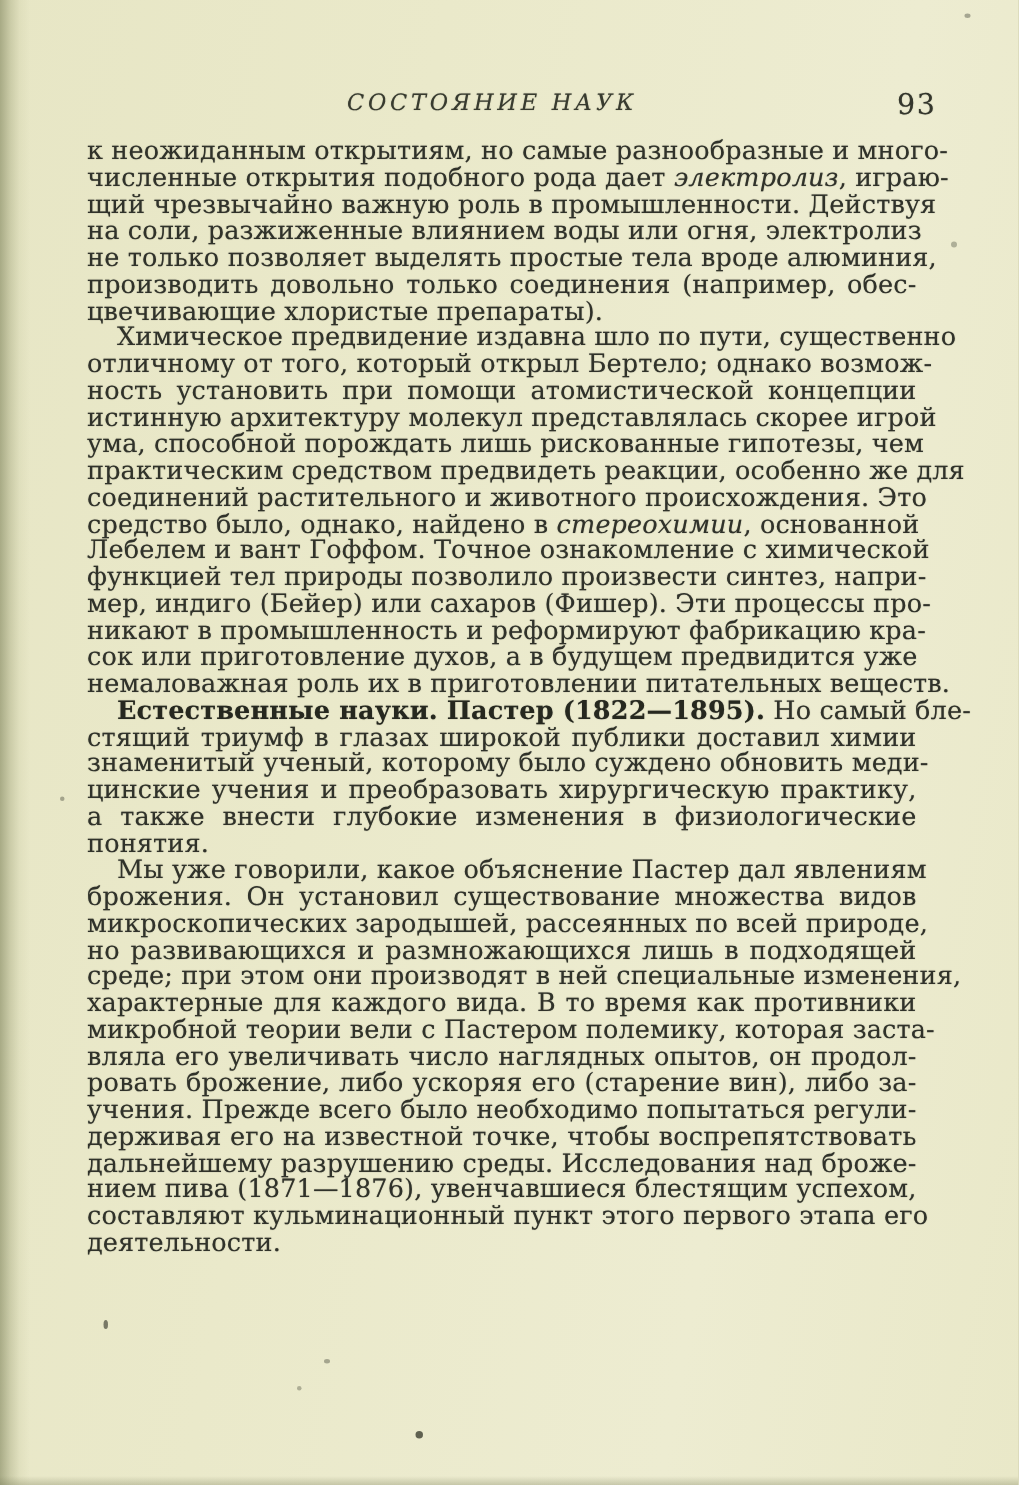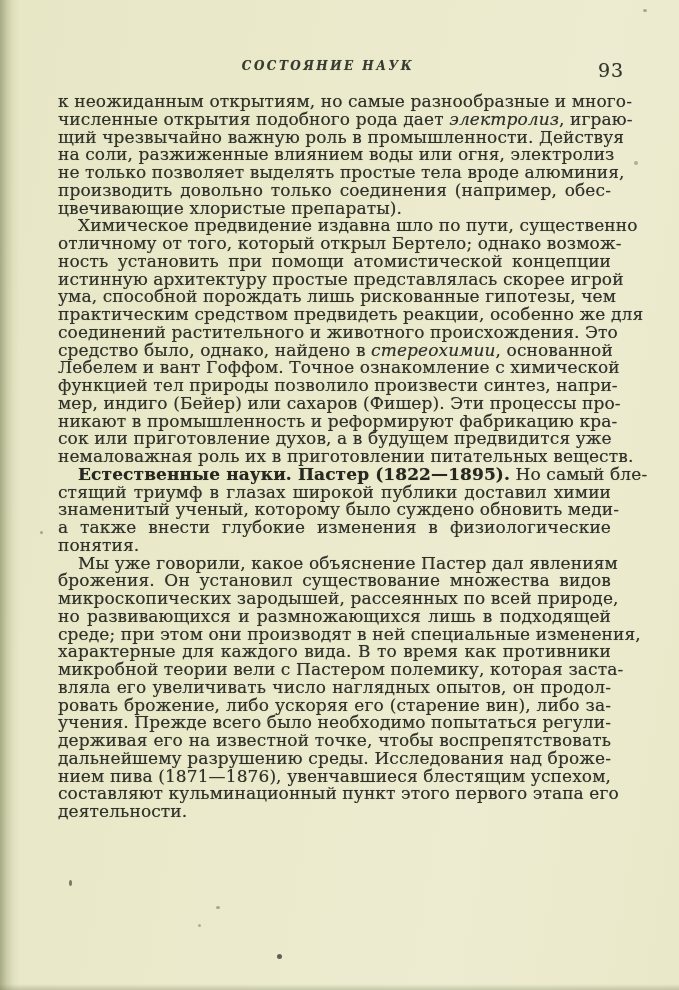--- a/index.html
+++ b/index.html
@@ -32,22 +32,22 @@
     height: 6px;
     background: linear-gradient(180deg, rgba(110,115,80,0) 0%, rgba(110,115,80,0.30) 100%);
   }
   #running-title {
     position: absolute;
     top: 59px;
     left: 58px;
     width: 540px;
     text-align: center;
     font-style: italic;
-    font-weight: bold;
-    font-size: 12px;
+    font-weight: normal;
+    font-size: 15px;
     letter-spacing: 2.5px;
     color: #383b2f;
     text-shadow: 0 0 0.7px rgba(56,59,47,0.5);
   }
   #page-number {
     position: absolute;
     top: 59px;
     left: 598px;
     font-size: 19px;
     letter-spacing: 1px;
@@ -104,36 +104,37 @@
         <div class="line">щий чрезвычайно важную роль в промышленности. Действуя</div>
         <div class="line">на соли, разжиженные влиянием воды или огня, электролиз</div>
         <div class="line">не только позволяет выделять простые тела вроде алюминия,</div>
         <div class="line">производить довольно только соединения (например, обес-</div>
         <div class="line last-left">цвечивающие хлористые препараты).</div>
       </div>
       <div>
         <div class="line first-indent">Химическое предвидение издавна шло по пути, существенно</div>
         <div class="line">отличному от того, который открыл Бертело; однако возмож-</div>
         <div class="line">ность установить при помощи атомистической концепции</div>
-        <div class="line">истинную архитектуру простые представлялась скорее игрой</div>
+        <div class="line">истинную архитектуру молекул представлялась скорее игрой</div>
         <div class="line">ума, способной порождать лишь рискованные гипотезы, чем</div>
         <div class="line">практическим средством предвидеть реакции, особенно же для</div>
         <div class="line">соединений растительного и животного происхождения. Это</div>
         <div class="line">средство было, однако, найдено в <i>стереохимии</i>, основанной</div>
         <div class="line">Лебелем и вант Гоффом. Точное ознакомление с химической</div>
         <div class="line">функцией тел природы позволило произвести синтез, напри-</div>
         <div class="line">мер, индиго (Бейер) или сахаров (Фишер). Эти процессы про-</div>
         <div class="line">никают в промышленность и реформируют фабрикацию кра-</div>
         <div class="line">сок или приготовление духов, а в будущем предвидится уже</div>
         <div class="line">немаловажная роль их в приготовлении питательных веществ.</div>
       </div>
       <div>
         <div class="line first-indent"><b>Естественные науки. Пастер (1822—1895).</b> Но самый бле-</div>
         <div class="line">стящий триумф в глазах широкой публики доставил химии</div>
         <div class="line">знаменитый ученый, которому было суждено обновить меди-</div>
+        <div class="line">цинские учения и преобразовать хирургическую практику,</div>
         <div class="line">а также внести глубокие изменения в физиологические</div>
         <div class="line last-left">понятия.</div>
       </div>
       <div>
         <div class="line first-indent">Мы уже говорили, какое объяснение Пастер дал явлениям</div>
         <div class="line">брожения. Он установил существование множества видов</div>
         <div class="line">микроскопических зародышей, рассеянных по всей природе,</div>
         <div class="line">но развивающихся и размножающихся лишь в подходящей</div>
         <div class="line">среде; при этом они производят в ней специальные изменения,</div>
         <div class="line">характерные для каждого вида. В то время как противники</div>

